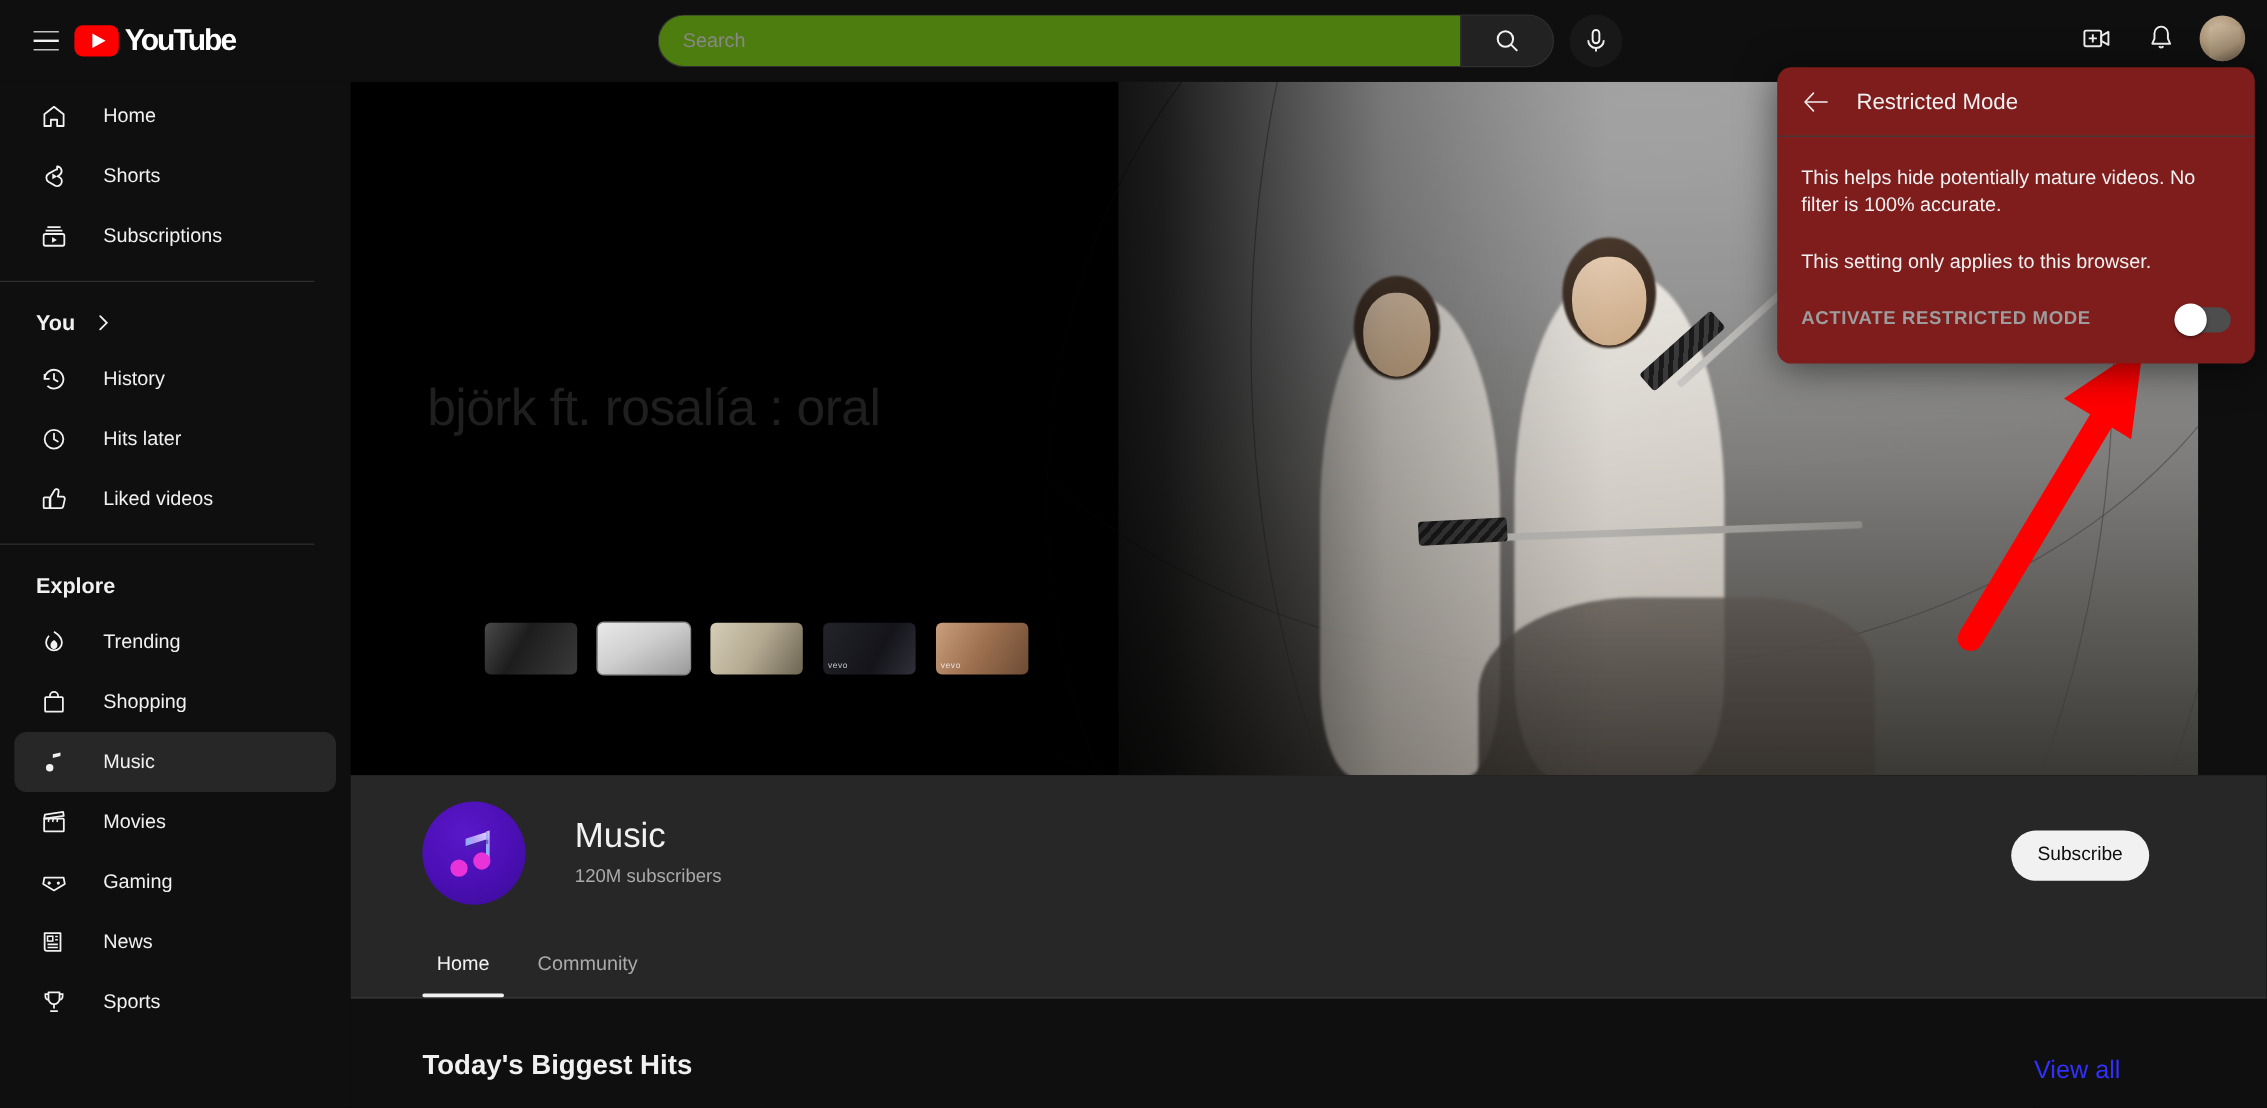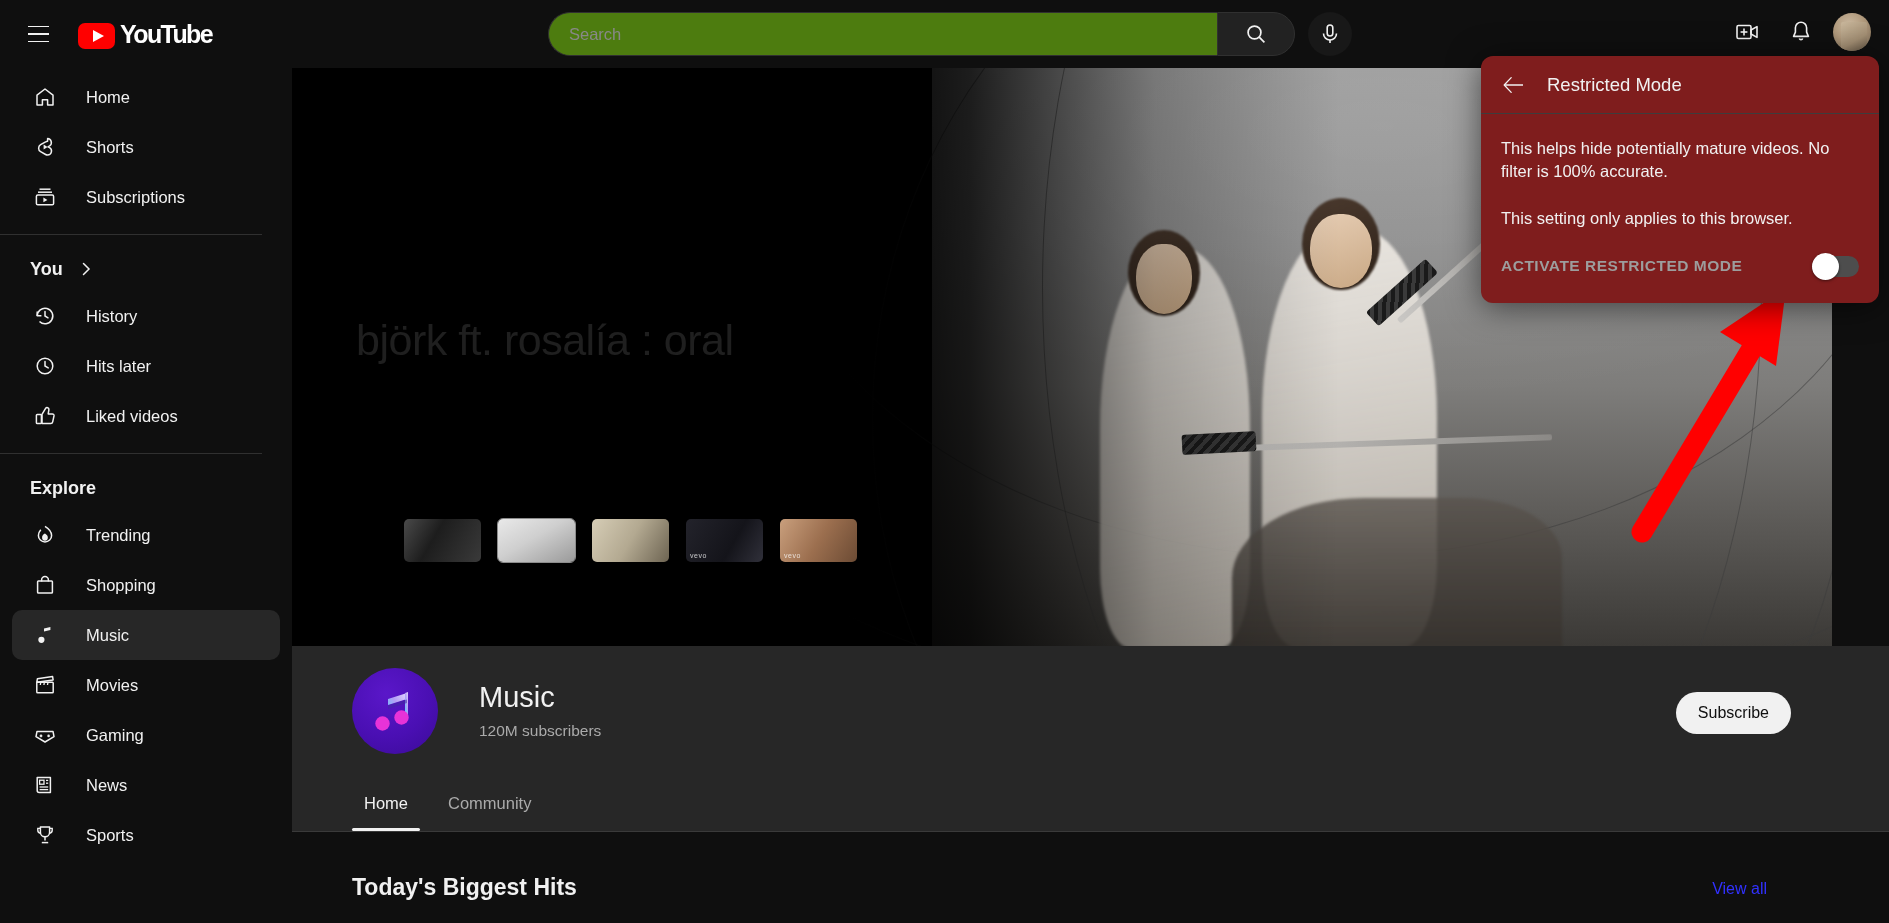--- a/index.html
+++ b/index.html
@@ -17,21 +17,21 @@
     position: absolute; top: 0; left: 0; width: 1889px; height: 68px;
     background: #0f0f0f; z-index: 60;
     display: flex; align-items: center;
   }
   .hamburger {
     width: 48px; height: 48px; margin-left: 14px;
     display: flex; flex-direction: column; justify-content: center;
     align-items: center; gap: 6px; cursor: pointer; border-radius: 50%;
   }
   .hamburger span { display:block; width: 21px; height: 1.6px; background: #f1f1f1; }
-  .yt-logo { display: flex; align-items: flex-end; margin-left: 16px; cursor: pointer; }
+  .yt-logo { display: flex; align-items: center; cursor: pointer; }
   .yt-play {
     width: 37px; height: 26px; background: #FF0000; border-radius: 7px;
     display: flex; align-items: center; justify-content: center;
   }
   .yt-play .tri {
     width: 0; height: 0; border-left: 11px solid #fff;
     border-top: 6.5px solid transparent; border-bottom: 6.5px solid transparent;
     margin-left: 3px;
   }
   .yt-word {
@@ -216,21 +216,21 @@
   .tab.active::after {
     content: ""; position: absolute; left: 0; right: 0; bottom: 0;
     height: 3px; background: #f1f1f1; border-radius: 2px;
   }
 
   
   .shelf { padding: 42px 0 0 60px; position: relative; width: 1597px; }
   .shelf-title { font-size: 23px; font-weight: bold; color: #f1f1f1; }
   .view-all {
     position: absolute; right: 122px; top: 48px;
-    font-size: 16px; color: #3131ff; cursor: pointer;
+    font-size: 21px; color: #3131ff; cursor: pointer;
   }
 
   
   .popup {
     position: absolute; right: 10px; top: 56px; width: 398px;
     background: #7f1d1d; border-radius: 12px; z-index: 120;
     box-shadow: 0 4px 32px rgba(0,0,0,0.55); overflow: hidden;
   }
   .popup-head {
     height: 58px; display: flex; align-items: center; padding-left: 20px;

